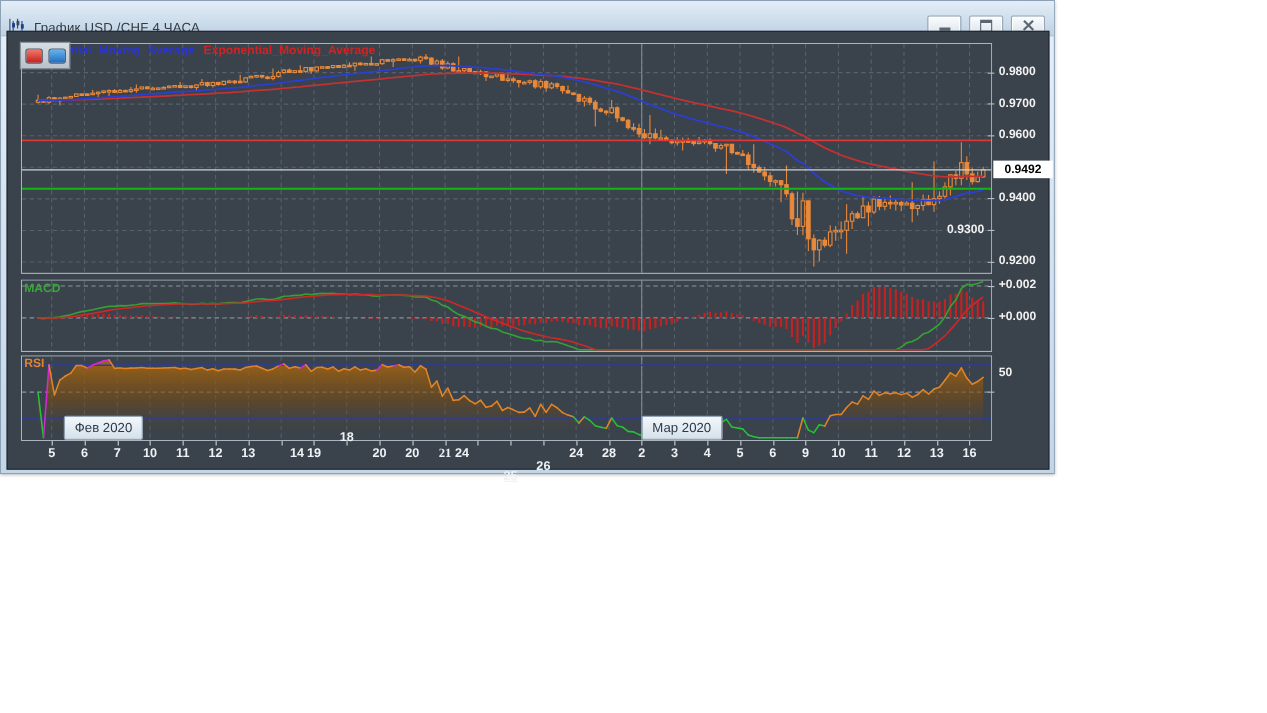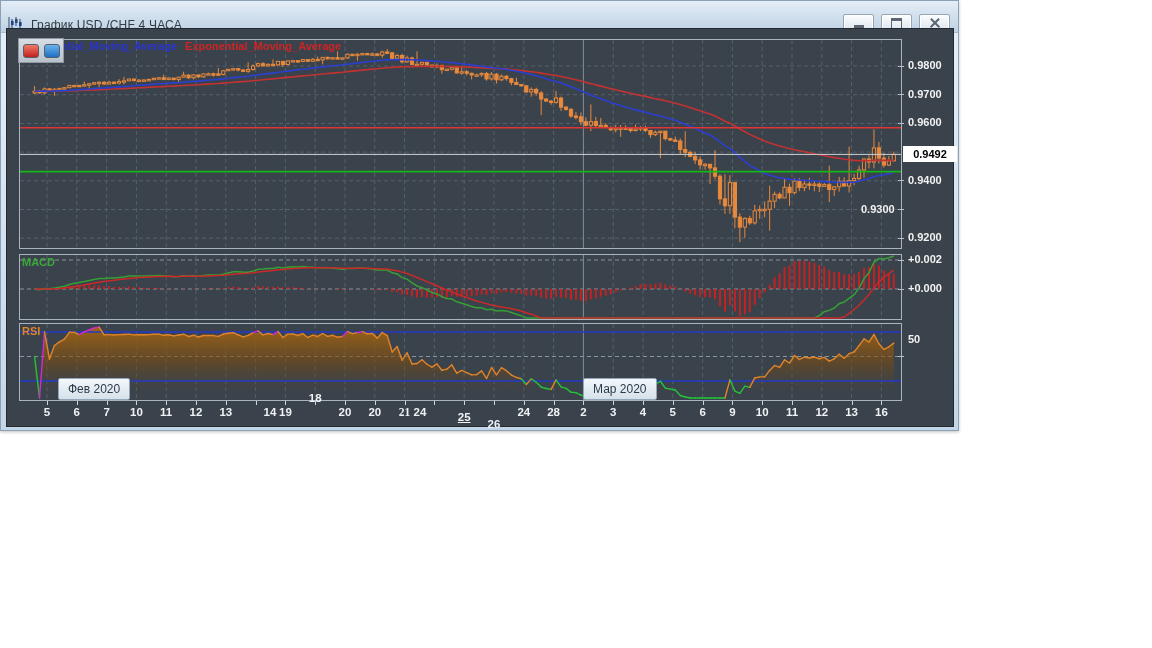--- a/index.html
+++ b/index.html
@@ -957,21 +957,21 @@
         <div class="x-label" style="left: 299.2px; top: 391px;">18</div>
         <div class="x-tick" style="left: 344px; top: 400px;"></div>
         <div class="x-label" style="left: 329px; top: 405px;">20</div>
         <div class="x-tick" style="left: 373.8px; top: 400px;"></div>
         <div class="x-label" style="left: 358.8px; top: 405px;">20</div>
         <div class="x-tick" style="left: 403.6px; top: 400px;"></div>
         <div class="x-label" style="left: 388.6px; top: 405px; font-family: Liberation Serif, serif;">21</div>
         <div class="x-tick" style="left: 433.4px; top: 400px;"></div>
         <div class="x-label" style="left: 404px; top: 405px;">24</div>
         <div class="x-tick" style="left: 463.2px; top: 400px;"></div>
-        <div class="x-label" style="left: 448.2px; top: 410px; text-decoration: underline;">25</div>
+        <div class="x-label" style="left: 448.2px; top: 426px; text-decoration: underline;">25</div>
         <div class="x-tick" style="left: 493px; top: 400px;"></div>
         <div class="x-label" style="left: 478px; top: 405px; margin-top: 12px;">26</div>
         <div class="x-tick" style="left: 522.8px; top: 400px;"></div>
         <div class="x-label" style="left: 507.8px; top: 405px;">24</div>
         <div class="x-tick" style="left: 552.6px; top: 400px;"></div>
         <div class="x-label" style="left: 537.6px; top: 405px;">28</div>
         <div class="x-tick" style="left: 582.4px; top: 400px;"></div>
         <div class="x-label" style="left: 567.4px; top: 405px;">2</div>
         <div class="x-tick" style="left: 612.2px; top: 400px;"></div>
         <div class="x-label" style="left: 597.2px; top: 405px;">3</div>

